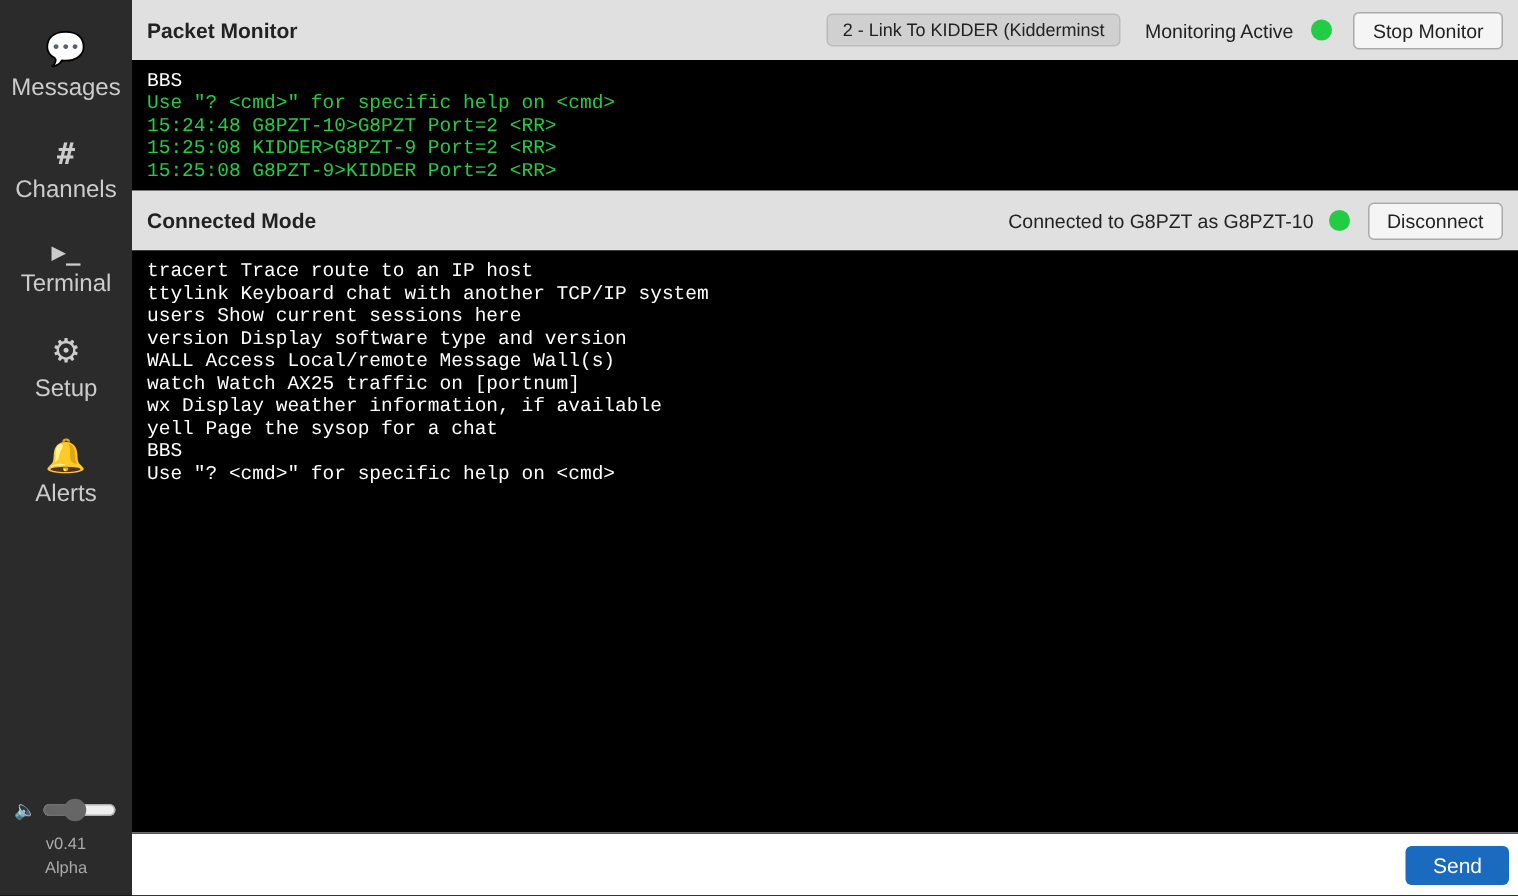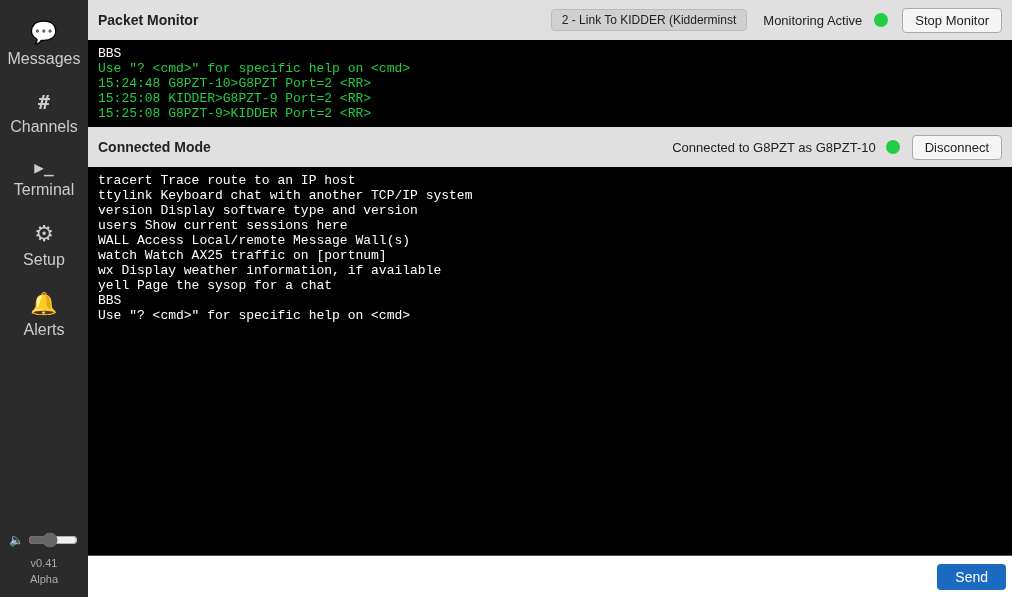--- a/index.html
+++ b/index.html
@@ -261,22 +261,22 @@
       <span class="panel-title">Connected Mode</span>
       <div class="connected-status">
         <span>Connected to G8PZT as G8PZT-10</span>
         <span class="status-dot green"></span>
         <button class="disconnect-btn">Disconnect</button>
       </div>
     </div>
     <div class="terminal-output connected-output" id="connected-output">
     <div class="line-white">tracert    Trace route to an IP host</div>
         <div class="line-white">ttylink    Keyboard chat with another TCP/IP system</div>
+        <div class="line-white">users      Show current sessions here</div>
         <div class="line-white">version    Display software type and version</div>
-        <div class="line-white">users      Show current sessions here</div>
         <div class="line-white">WALL       Access Local/remote Message Wall(s)</div>
         <div class="line-white">watch      Watch AX25 traffic on [portnum]</div>
         <div class="line-white">wx         Display weather information, if available</div>
         <div class="line-white">yell       Page the sysop for a chat</div>
         <div class="line-white">BBS</div>
         <div class="line-white"></div>
         <div class="line-white">Use "? &lt;cmd&gt;" for specific help on &lt;cmd&gt;</div>
       </div>
     <div class="input-bar">
       <input type="text" class="terminal-input" placeholder="" style="">

